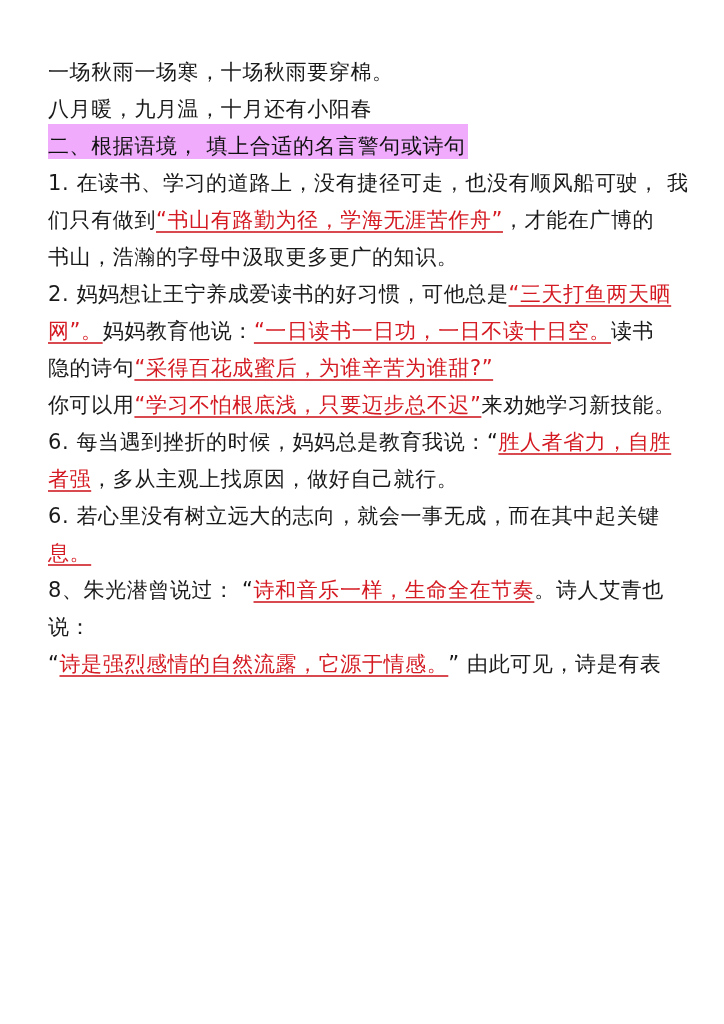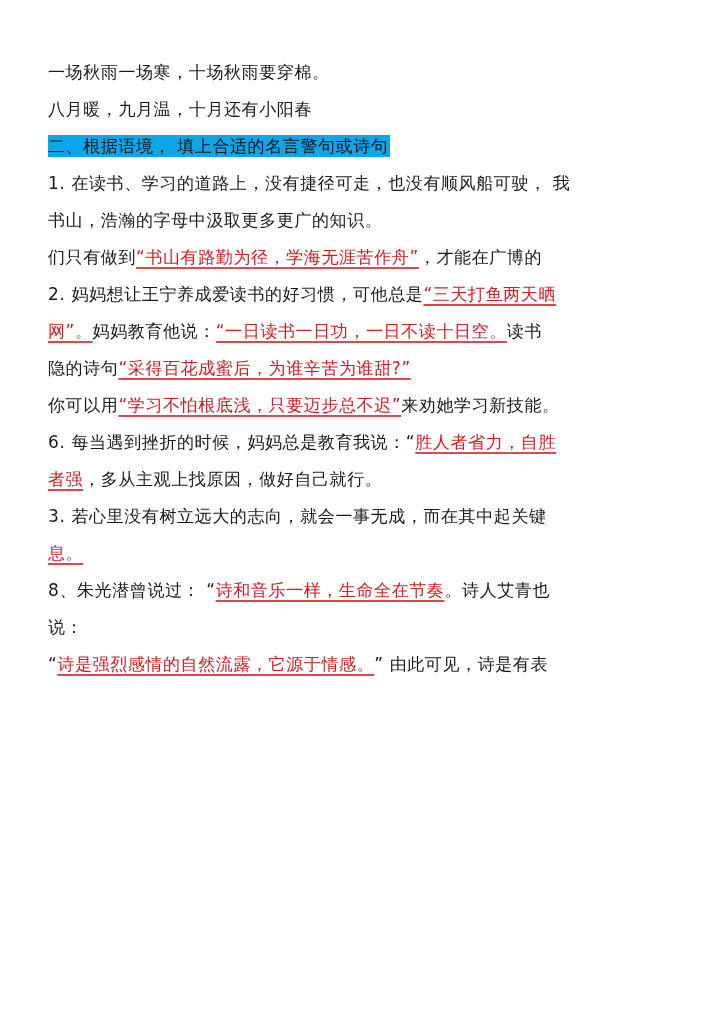--- a/index.html
+++ b/index.html
@@ -3,25 +3,25 @@
 <meta charset="utf-8">
 <style>
   html, body { margin: 0; padding: 0; background: #ffffff; }
   body {
     width: 724px; height: 1024px; overflow: hidden; position: relative;
     font-family: "DejaVu Sans", "Liberation Sans", sans-serif;
     color: #1a1a1a;
   }
   .page { position: absolute; left: 48px; top: 54px; width: 630px; }
   .line {
-    height: 37px; line-height: 37px; font-size: 17px;
+    height: 37px; line-height: 37px; font-size: 21px;
     white-space: nowrap; overflow: visible; letter-spacing: 0.6px;
   }
   .heading span.hl {
-    background: #0ea5e9; color: #111; padding: 1px 2px 1px 0;
+    background: #f0abfc; color: #111; padding: 10px 2px 1px 0;
   }
   .ans {
     color: #d41a22;
     text-decoration: underline;
     text-decoration-color: #d94a50;
     text-underline-offset: 4px;
     text-decoration-thickness: 1.5px;
   }
 </style>
 </head>
@@ -29,39 +29,39 @@
 
 <div class="page">
   <div class="line">一场秋雨一场寒，十场秋雨要穿棉。</div>
   <div class="line">八月暖，九月温，十月还有小阳春</div>
   <div class="line heading">
     <span class="hl">二、根据语境， 填上合适的名言警句或诗句</span>
   </div>
   <div id="questions">
       <div>
         <div class="line"><span>1. 在读书、学习的道路上，没有捷径可走，也没有顺风船可驶， 我</span></div>
+        <div class="line"><span>们只有做到</span><span class="ans">“书山有路勤为径，学海无涯苦作舟”</span><span>，才能在广博的</span></div>
         <div class="line"><span>书山，浩瀚的字母中汲取更多更广的知识。</span></div>
-        <div class="line"><span>们只有做到</span><span class="ans">“书山有路勤为径，学海无涯苦作舟”</span><span>，才能在广博的</span></div>
       </div>
       <div>
         <div class="line"><span>2. 妈妈想让王宁养成爱读书的好习惯，可他总是</span><span class="ans">“三天打鱼两天晒</span></div>
         <div class="line"><span class="ans">网”。</span><span>妈妈教育他说：</span><span class="ans">“一日读书一日功，一日不读十日空。</span><span>读书</span></div>
       </div>
       <div>
         <div class="line"><span>隐的诗句</span><span class="ans">“采得百花成蜜后，为谁辛苦为谁甜?”</span></div>
       </div>
       <div>
         <div class="line"><span>你可以用</span><span class="ans">“学习不怕根底浅，只要迈步总不迟”</span><span>来劝她学习新技能。</span></div>
       </div>
       <div>
         <div class="line"><span>6. 每当遇到挫折的时候，妈妈总是教育我说：“</span><span class="ans">胜人者省力，自胜</span></div>
         <div class="line"><span class="ans">者强</span><span>，多从主观上找原因，做好自己就行。</span></div>
       </div>
       <div>
-        <div class="line"><span>3. 若心里没有树立远大的志向，就会一事无成，而在其中起关键</span></div>
+        <div class="line"><span>6. 若心里没有树立远大的志向，就会一事无成，而在其中起关键</span></div>
         <div class="line"><span class="ans">息。</span></div>
       </div>
       <div>
         <div class="line"><span>8、朱光潜曾说过： “</span><span class="ans">诗和音乐一样，生命全在节奏</span><span>。诗人艾青也</span></div>
         <div class="line"><span>说：</span></div>
         <div class="line"><span> “</span><span class="ans">诗是强烈感情的自然流露，它源于情感。</span><span>” 由此可见，诗是有表</span></div>
       </div>
     </div>
 </div>
 

